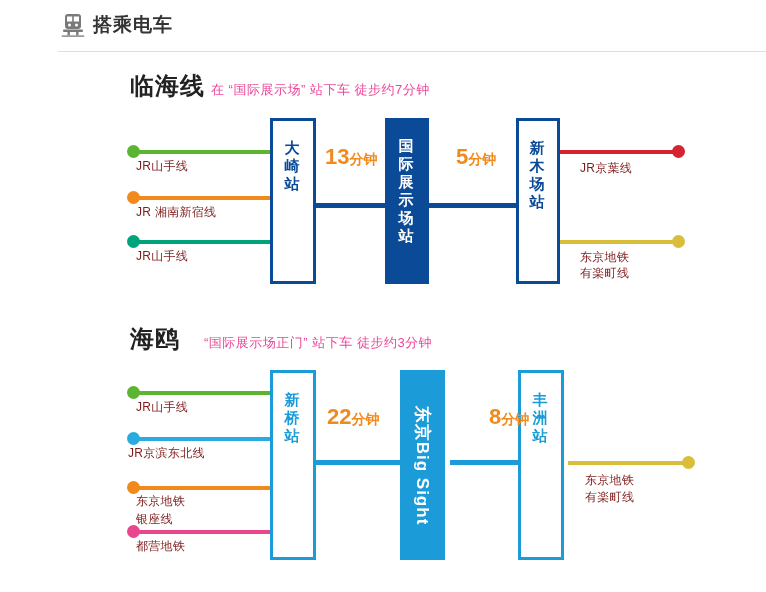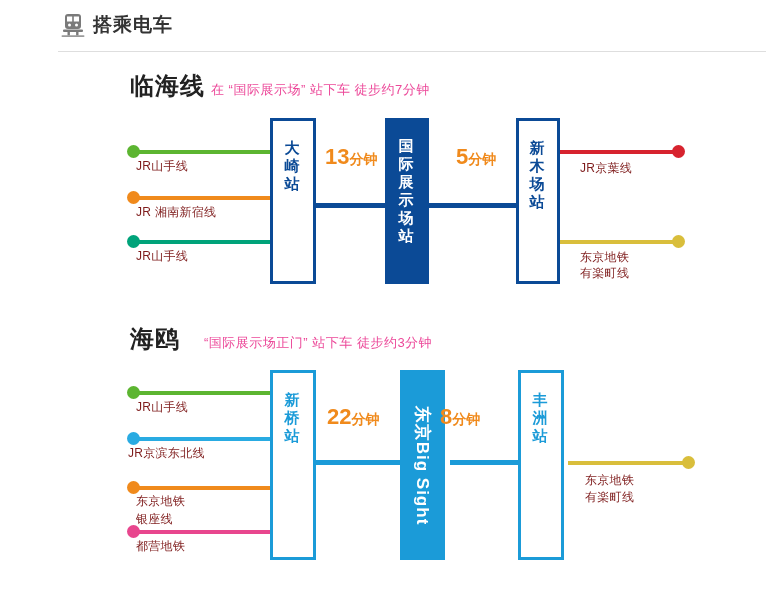--- a/index.html
+++ b/index.html
@@ -201,18 +201,18 @@
       <div class="vtext" style="top:18px;color:#1B9BD8;">
         <span>丰</span>
         <span>洲</span>
         <span>站</span>
       </div>
     </div>
 
     <div class="duration" style="left:327px;top:404px;">
       <span class="num">22</span><span class="unit">分钟</span>
     </div>
-    <div class="duration" style="left:440px;top:404px;">
+    <div class="duration" style="left:489px;top:404px;">
       <span class="num">8</span><span class="unit">分钟</span>
     </div>
   </div>
 
 </div>
 
 </body></html>

